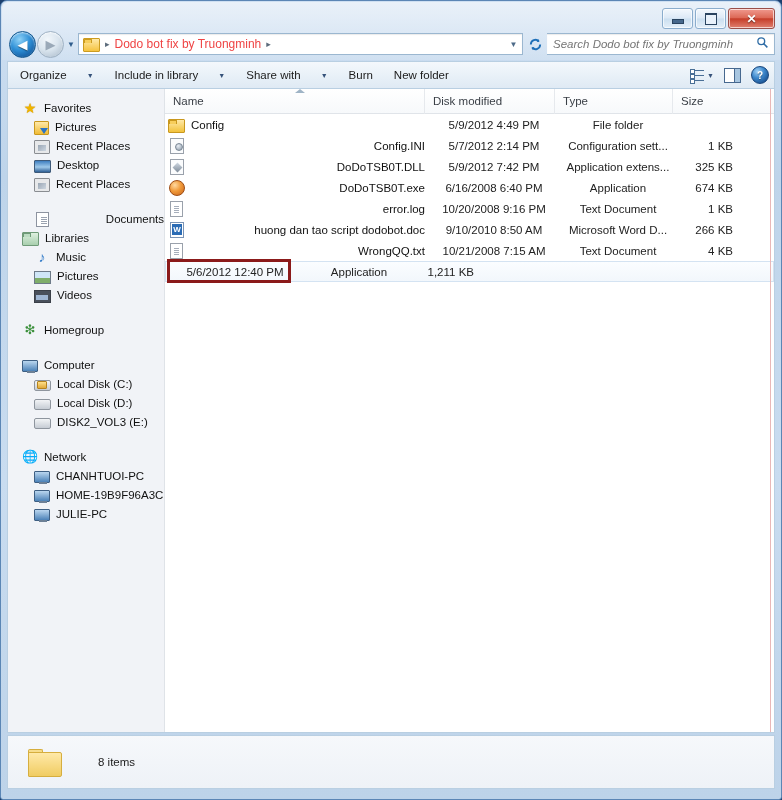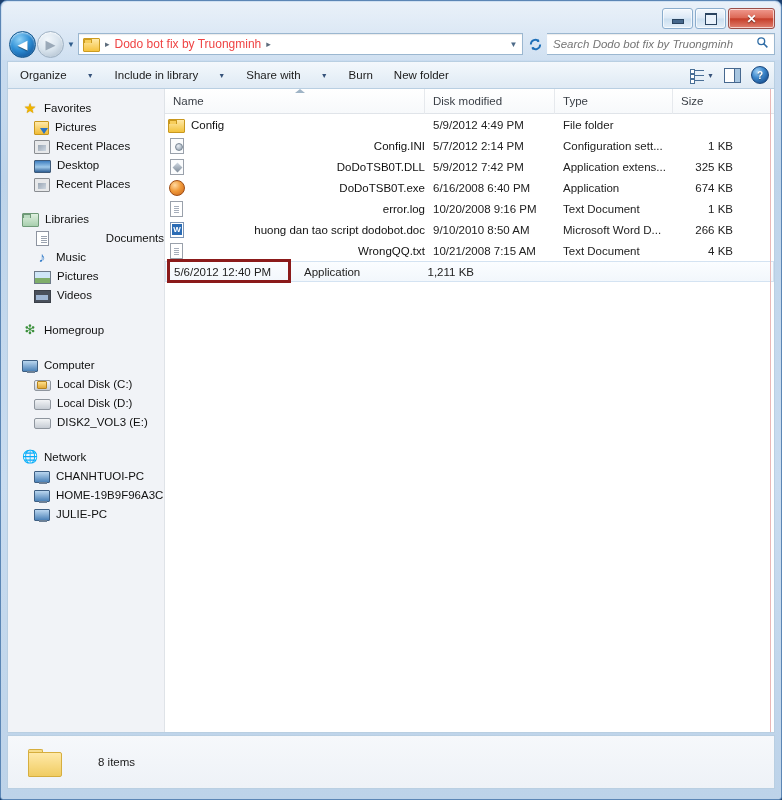--- a/index.html
+++ b/index.html
@@ -236,21 +236,21 @@
   #sortarrow{
     position:absolute;left:130px;top:0px;width:0;height:0;
     border-left:5px solid transparent;border-right:5px solid transparent;
     border-bottom:4px solid #9fb4c6;
   }
   .frow{
     height:21px;display:flex;align-items:center;box-sizing:border-box;
     font-size:11.5px;color:#111;position:relative;
   }
   .fname{display:flex;align-items:center;gap:6px;padding-left:3px;box-sizing:border-box;}
-  .fcell{box-sizing:border-box;padding-left:8px;color:#222;}
+  .fcell{box-sizing:border-box;padding-left:8px;color:#222;text-align:center;}
   .fcell.size{text-align:right;padding-right:12px;padding-left:0;}
   .ficon{width:16px;height:16px;flex:none;position:relative;}
 
   
   .fi-folder{
     width:15px;height:12px;margin-top:2px;border-radius:1px;
     background:linear-gradient(to bottom,#ffe9a8,#f2c23c);border:1px solid #c9981e;
   }
   .fi-folder:before{
     content:"";position:absolute;left:0;top:0;width:6px;height:3px;
@@ -449,27 +449,27 @@
         </div>
         <div class="navrow child">
           <div class="nicon ic-recent"></div>
           <span>Recent Places</span>
         </div>
       </div>
 
       <div class="navrow spacer"></div>
 
       <div class="navgroup">
+        <div class="navrow child">
+          <div class="nicon ic-doc"></div>
+          <span>Documents</span>
+        </div>
         <div class="navrow">
           <div class="nicon ic-lib"></div>
           <span>Libraries</span>
-        </div>
-        <div class="navrow child">
-          <div class="nicon ic-doc"></div>
-          <span>Documents</span>
         </div>
         <div class="navrow child">
           <div class="nicon ic-music">♪</div>
           <span>Music</span>
         </div>
         <div class="navrow child">
           <div class="nicon ic-pic"></div>
           <span>Pictures</span>
         </div>
         <div class="navrow child">

